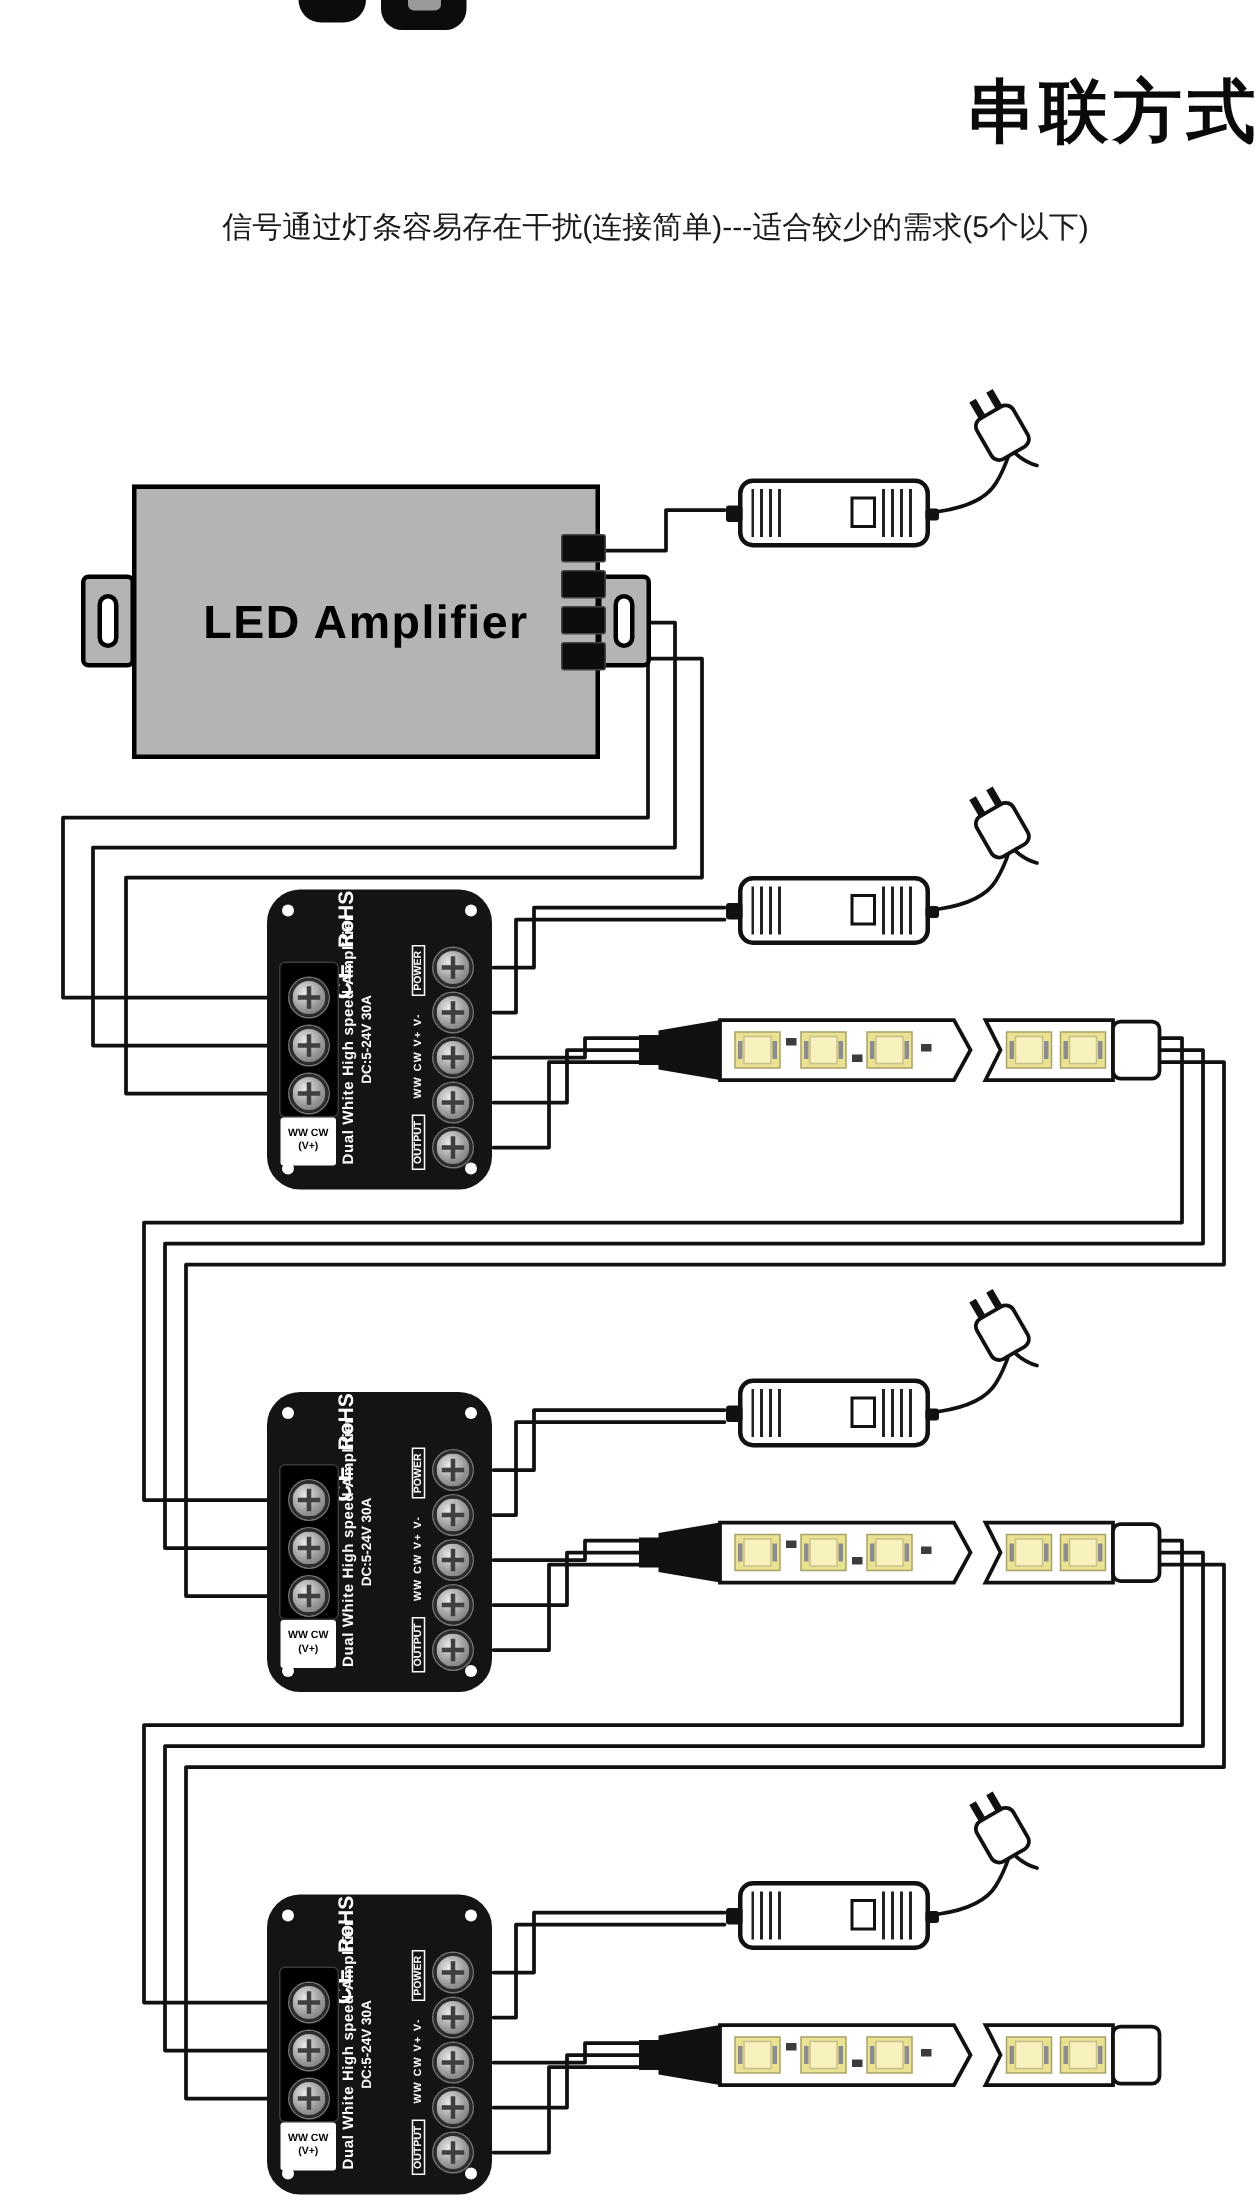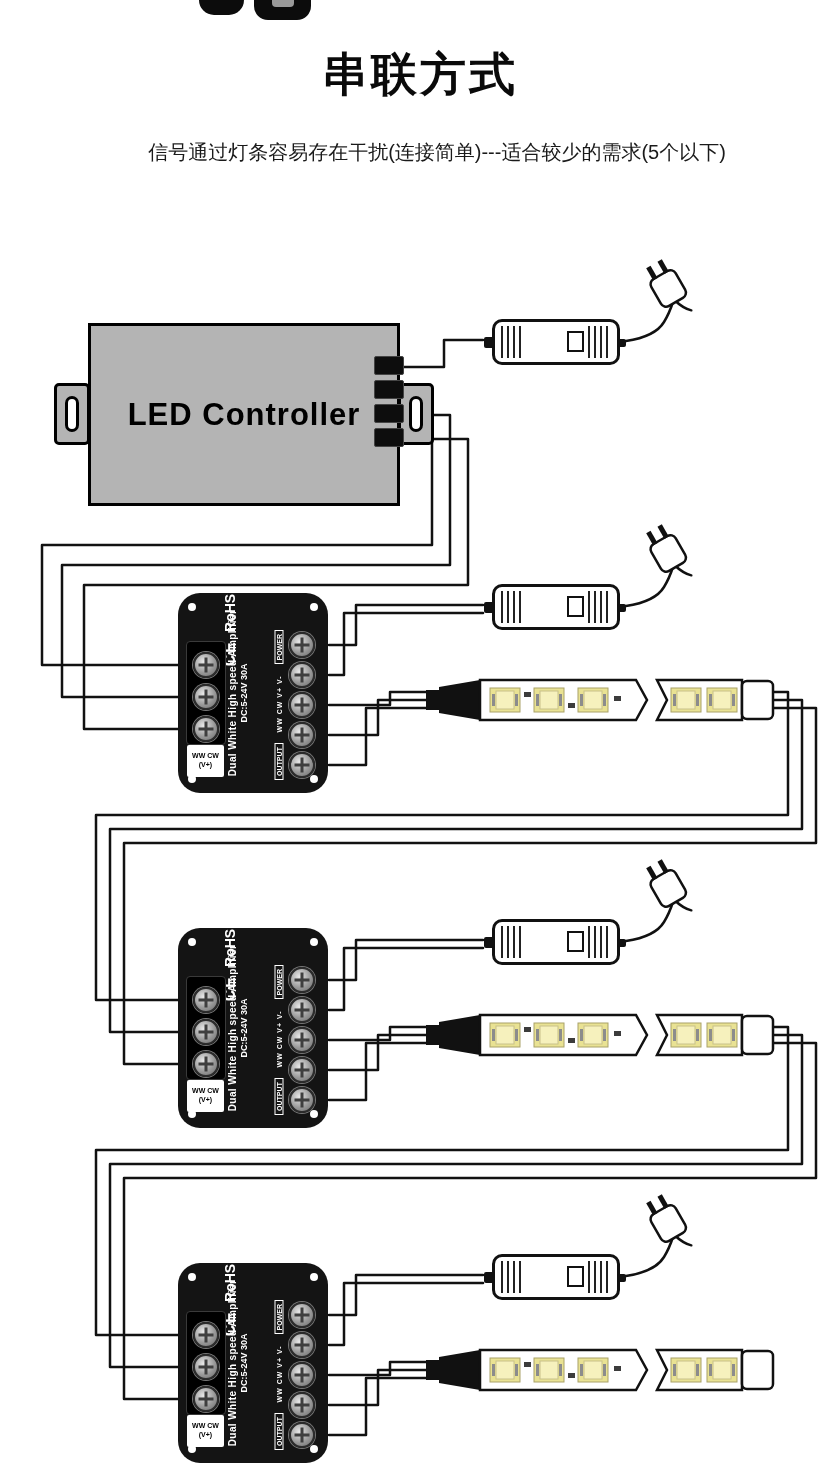--- a/index.html
+++ b/index.html
@@ -5,21 +5,21 @@
   *{box-sizing:border-box;margin:0;padding:0}
   html,body{width:840px;height:1470px;background:#fff;overflow:hidden;
     font-family:"Liberation Sans","DejaVu Sans",sans-serif;color:#111;position:relative}
 
   
   .crop-icon{position:absolute;background:#0c0c0c}
   .crop-icon.a{left:199px;top:0;width:45px;height:15px;border-radius:0 0 22px 22px}
   .crop-icon.b{left:254px;top:0;width:57px;height:20px;border-radius:0 0 14px 14px}
   .crop-icon.b .slot{position:absolute;left:50%;top:0;transform:translateX(-50%);
     width:22px;height:7px;background:#9a9a9a;border-radius:0 0 4px 4px}
-  .page-title{position:absolute;top:44px;left:0;width:100%;text-align:center;
+  .page-title{position:absolute;top:44px;left:0;width:100%;text-align:right;
     font-size:46px;font-weight:bold;letter-spacing:3px;color:#0a0a0a}
   .page-sub{position:absolute;top:137px;left:17px;width:100%;text-align:center;
     font-size:20px;line-height:31px;color:#1a1a1a}
 
   
   svg.wires{position:absolute;left:0;top:0}
   .w{fill:none;stroke:#111;stroke-width:2.5px;stroke-linejoin:round;stroke-linecap:round}
   .plug rect.body{fill:#fff;stroke:#111;stroke-width:2.5px}
   .plug rect.prong{fill:#111}
 
@@ -187,21 +187,21 @@
   </g>
 </svg>
 
 <div class="ctrl-tab" style="left:54px;top:383px">
   <div class="tab-hole"></div>
 </div>
 <div class="ctrl-tab" style="left:398px;top:383px">
   <div class="tab-hole"></div>
 </div>
 <div class="ctrl-body">
-  <span class="ctrl-label">LED Controller</span>
+  <span class="ctrl-label">LED Amplifier</span>
 </div>
 <div class="ctrl-ports">
   <div class="port"></div>
   <div class="port"></div>
   <div class="port"></div>
   <div class="port"></div>
 </div>
 
 <div class="adapter" style="left:492px;top:319px">
   <div class="stub-l"></div>

